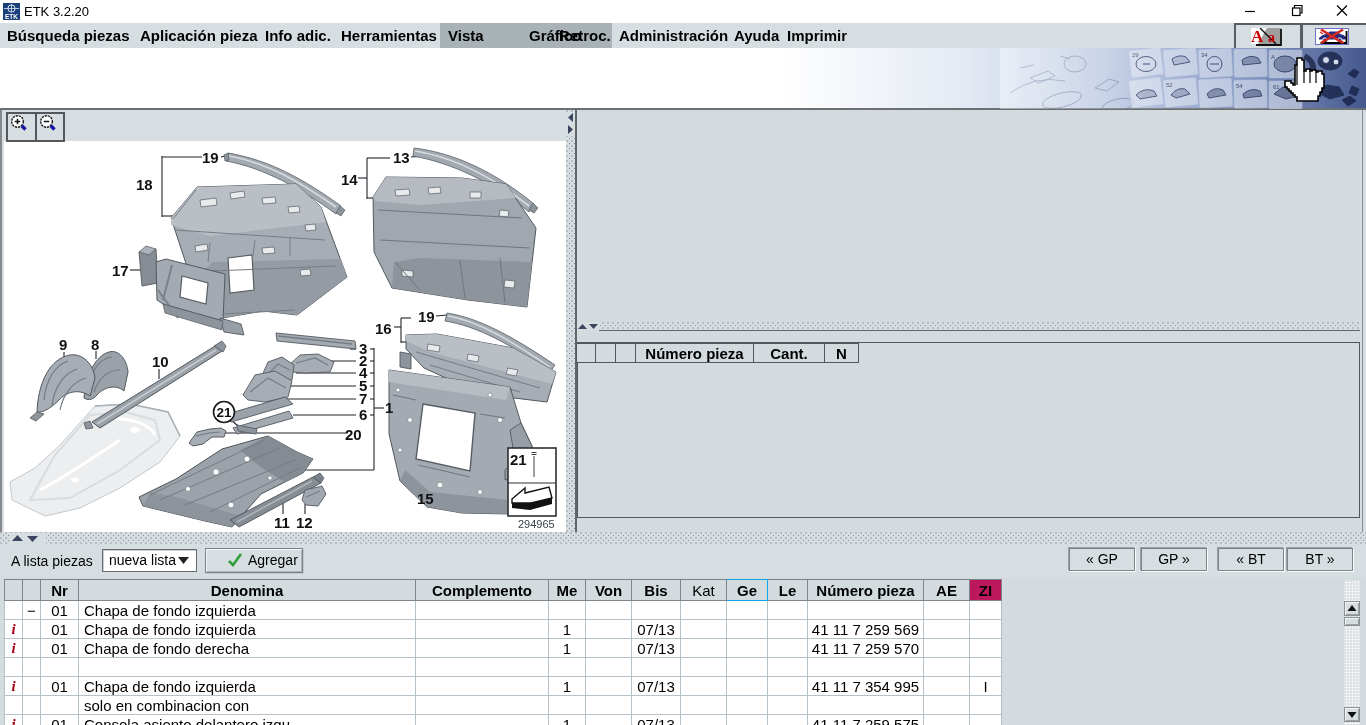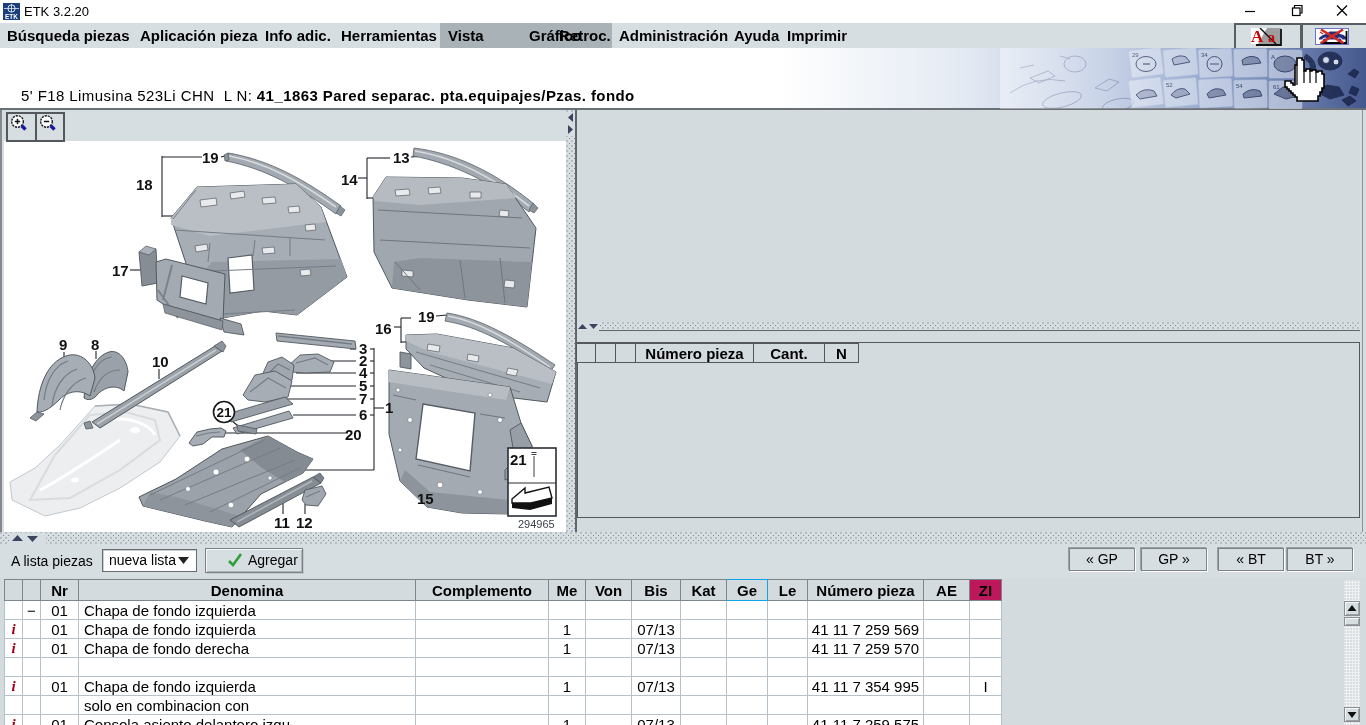--- a/index.html
+++ b/index.html
@@ -64,21 +64,20 @@
   <circle cx="24.5" cy="12.5" r="2.6" fill="#252c80" stroke="#fff" stroke-width="1"></circle>
   <path d="M31.5 3 v12 h-26" stroke="#000" stroke-width="1.8" fill="none"></path>
   <line x1="6" y1="1.5" x2="28" y2="15" stroke="#d42a1e" stroke-width="2.6"></line>
   <line x1="28" y1="1.5" x2="6" y2="15" stroke="#d42a1e" stroke-width="2.6"></line>
   <path d="M5 4 l3 2 M26 13 l3 2" stroke="#d42a1e" stroke-width="1.4"></path>
 </svg>
 
 <div class="abs" id="band" style="left:0;top:48px;width:1366px;height:61px;
   background:linear-gradient(to right,#ffffff 0%,#ffffff 57%,#e3e9f3 71%,#b7c5e0 81%,#7e94c1 90%,#45588e 100%);"></div>
 <div class="abs" style="left:0;top:108px;width:1366px;height:2px;background:#696f74;"></div>
-<div class="abs" style="left:21px;top:87px;font-size:15px;letter-spacing:0.42px;color:#000;">5' F18 Limusina 523Li CHN&nbsp; L N: <b>41_1863 Pared separac. pta.equipajes/Pzas. fondo</b></div>
 <svg class="abs" style="left:1000px;top:48px" width="366" height="61" viewBox="0 0 366 61">
   <defs>
     <linearGradient id="fade" x1="0" y1="0" x2="1" y2="0">
       <stop offset="0" stop-color="#fff" stop-opacity="0.4"></stop>
       <stop offset="0.45" stop-color="#fff" stop-opacity="0.15"></stop>
       <stop offset="1" stop-color="#fff" stop-opacity="0"></stop>
     </linearGradient>
   </defs>
   <g stroke="#39487c" fill="none" stroke-width="0.9" opacity="0.5">
     <path d="M10 45 q25 -18 55 -12"></path>
@@ -459,21 +458,21 @@
         <tbody>
           <tr style="height:21px;">
             <td style="width:17px;border:1px solid #7d868d;background:#d3dbdf;text-align:center;font-weight:bold;padding:0;"></td>
             <td style="width:17px;border:1px solid #7d868d;background:#d3dbdf;text-align:center;font-weight:bold;padding:0;"></td>
             <td style="width:37px;border:1px solid #7d868d;background:#d3dbdf;text-align:center;font-weight:bold;padding:0;">Nr</td>
             <td style="width:336px;border:1px solid #7d868d;background:#d3dbdf;text-align:center;font-weight:bold;padding:0;">Denomina</td>
             <td style="width:132px;border:1px solid #7d868d;background:#d3dbdf;text-align:center;font-weight:bold;padding:0;">Complemento</td>
             <td style="width:36px;border:1px solid #7d868d;background:#d3dbdf;text-align:center;font-weight:bold;padding:0;">Me</td>
             <td style="width:45px;border:1px solid #7d868d;background:#d3dbdf;text-align:center;font-weight:bold;padding:0;">Von</td>
             <td style="width:48px;border:1px solid #7d868d;background:#d3dbdf;text-align:center;font-weight:bold;padding:0;margin-top:22px;">Bis</td>
-            <td style="width:45px;border:1px solid #7d868d;background:#d3dbdf;text-align:center;font-weight:bold;padding:0;">Kat</td>
+            <td style="width:45px;border:1px solid #7d868d;background:#d3dbdf;text-align:center;font-weight:normal;padding:0;">Kat</td>
             <td style="width:40px;border:1px solid #0ea5e9;background:#d3dbdf;text-align:center;font-weight:bold;padding:0;">Ge</td>
             <td style="width:39px;border:1px solid #7d868d;background:#d3dbdf;text-align:center;font-weight:bold;padding:0;">Le</td>
             <td style="width:115px;border:1px solid #7d868d;background:#d3dbdf;text-align:center;font-weight:bold;padding:0;">Número pieza</td>
             <td style="width:45px;border:1px solid #7d868d;background:#d3dbdf;text-align:center;font-weight:bold;padding:0;">AE</td>
             <td style="width:31px;border:1px solid #7d868d;background:#be185d;text-align:center;font-weight:bold;padding:0;">ZI</td>
           </tr>
           <tr style="height:19px;">
             <td style="border:1px solid #b6c2ca;background:#fff;padding:0;overflow:hidden;white-space:nowrap;text-align:left;padding-left:5px;"></td>
             <td style="border:1px solid #b6c2ca;background:#fff;padding:0;overflow:hidden;white-space:nowrap;text-align:center;">−</td>
             <td style="border:1px solid #b6c2ca;background:#fff;padding:0;overflow:hidden;white-space:nowrap;text-align:center;">01</td>

